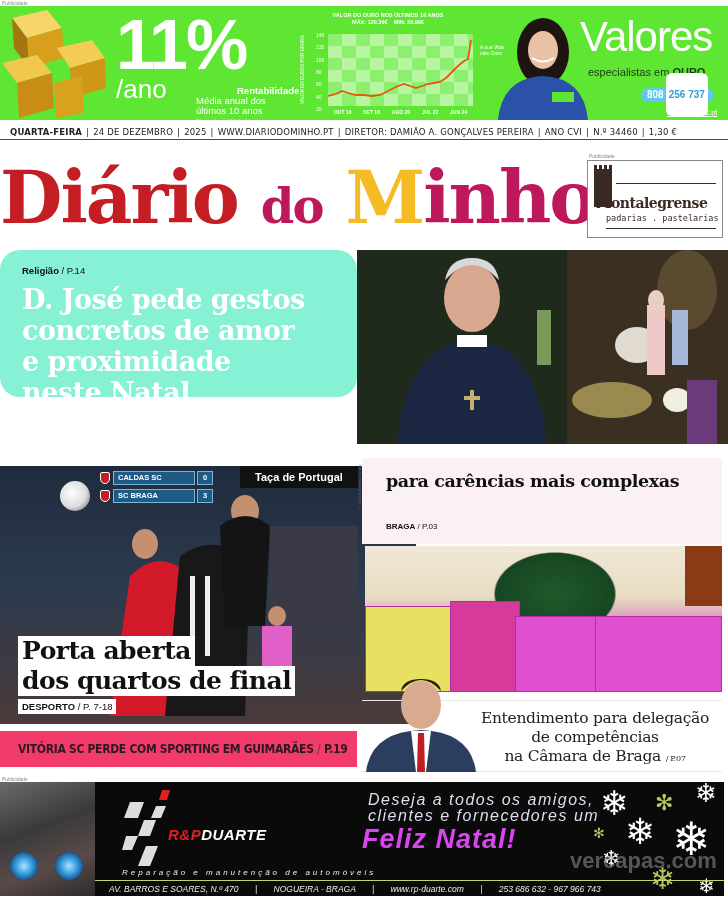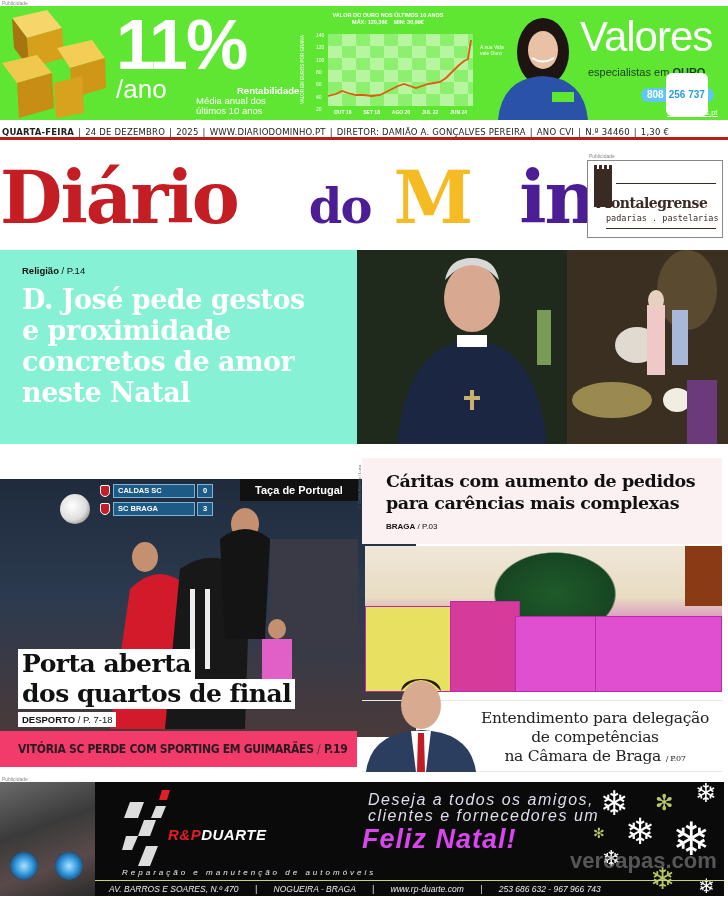--- a/index.html
+++ b/index.html
@@ -26,48 +26,48 @@
   .vida { left: 480px; top: 38px; font-size: 5px; color: #fff; line-height: 6px; }
   .woman { left: 492px; top: 8px; width: 102px; height: 106px; }
   .valores { left: 580px; top: 10px; font-size: 42px; color: #fff; font-weight: normal; letter-spacing: -1px; line-height: 1; }
   .especialistas { left: 588px; top: 60px; font-size: 11px; color: #1b3a1b; }
   .especialistas b { font-weight: bold; }
   .phone { left: 641px; top: 82px; height: 14px; border-radius: 7px; background: #5fc8f0; color: #fff; font-size: 10px; font-weight: bold; padding: 1px 6px; line-height: 12px; }
   .phone span.inner { background: #fff; color: #2a9fd6; border-radius: 6px; padding: 16px 3px; margin-left: 2px; }
   .www { left: 667px; top: 102px; font-size: 7.5px; color: #fff; text-decoration: underline; }
 
   
-  #dateline { left: 0; top: 124px; width: 728px; height: 16px; font-size: 8.5px; color: #222; letter-spacing: 0.2px; line-height: 16px; border-bottom: 3px solid #b91c1c; padding-left: 2px; white-space: nowrap; font-family: "DejaVu Sans", sans-serif; }
+  #dateline { left: 0; top: 124px; width: 728px; height: 16px; font-size: 8.5px; color: #222; letter-spacing: 0.2px; line-height: 16px; border-bottom: 1px solid #b91c1c; padding-left: 10px; white-space: nowrap; font-family: "DejaVu Sans", sans-serif; }
   #dateline b { font-weight: bold; }
   .sep { padding: 0 4px; }
 
   
   #masthead { left: 0; top: 150px; width: 585px; height: 95px; font-family: "DejaVu Serif", serif; font-weight: bold; font-size: 72px; line-height: 95px; white-space: nowrap; letter-spacing: -2px; }
   .m-red { color: #c41e24; }
-  .m-black { color: #4c1d95; margin-left: 48px; }
+  .m-black { color: #be185d; }
   .m-gold { color: #f4bb24; }
   .m-do { font-size: 48px; }
 
   #side-ad { left: 587px; top: 160px; width: 136px; height: 78px; border: 1px solid #888; background: #fff; }
   .montal { left: 8px; top: 34px; font-family: "DejaVu Serif", serif; font-size: 14px; font-weight: bold; color: #3a2a24; letter-spacing: -0.5px; }
   .padarias { left: 18px; top: 52px; font-family: "DejaVu Sans Mono", monospace; font-size: 8.5px; color: #3a2a24; }
   .tower { left: 6px; top: 8px; width: 18px; height: 38px; background: #3a2a24; }
   .tower:before { content: ""; position: absolute; left: 0; top: -4px; width: 18px; height: 4px; background: repeating-linear-gradient(90deg, #3a2a24 0 3px, transparent 3px 5px); }
   .line1 { left: 28px; top: 22px; width: 100px; height: 1px; background: #3a2a24; }
   .line2 { left: 18px; top: 67px; width: 110px; height: 1px; background: #3a2a24; }
 
   
-  #lead { left: 0; top: 250px; width: 357px; height: 194px; background: #86f1d4; }
+  #lead { left: 0; top: 250px; width: 357px; height: 147px; background: #86f1d4; border-radius: 20px; }
   .kicker { font-size: 9.5px; color: #111; }
   .kicker b { font-weight: bold; }
   .lead-head { left: 22px; top: 34px; width: 330px; font-family: "DejaVu Serif", serif; font-weight: bold; font-size: 27px; color: #fff; line-height: 31px; letter-spacing: -0.5px; }
   #lead-photo { left: 357px; top: 250px; width: 371px; height: 194px; background: linear-gradient(90deg, #1d2a1e 0%, #2b3a25 30%, #3a3320 60%, #6d4a2a 100%); overflow: hidden; }
 
   
-  #sport { left: 0; top: 479px; width: 416px; height: 258px; background: linear-gradient(180deg, #1f2b3d 0%, #2c3a4f 45%, #4a3a3a 100%); overflow: hidden; }
+  #sport { left: 0; top: 466px; width: 416px; height: 258px; background: linear-gradient(180deg, #1f2b3d 0%, #2c3a4f 45%, #4a3a3a 100%); overflow: hidden; }
   .score { left: 113px; height: 14px; background: #1e5a86; border: 1px solid #7fb4d8; color: #fff; font-size: 7.5px; font-weight: bold; line-height: 12px; padding-left: 4px; }
   .score-num { left: 197px; width: 16px; height: 14px; background: #1e5a86; border: 1px solid #7fb4d8; color: #fff; font-size: 7.5px; font-weight: bold; text-align: center; line-height: 12px; }
   .crest { left: 100px; width: 10px; height: 12px; background: #c41e24; border-radius: 2px 2px 5px 5px; border: 1px solid #fff; }
   .taca { left: 240px; top: 0; width: 118px; height: 22px; background: #111; color: #fff; font-size: 11px; font-weight: bold; text-align: center; line-height: 22px; }
   .headline-box { background: #fff; font-family: "DejaVu Serif", serif; font-weight: bold; font-size: 25px; color: #111; line-height: 30px; padding: 0 4px; letter-spacing: -0.5px; white-space: nowrap; }
   .sport-kicker { background: #fff; font-size: 9.5px; padding: 2px 4px; }
   .ball { left: 60px; top: 15px; width: 30px; height: 30px; border-radius: 50%; background: radial-gradient(circle at 40% 40%, #fff 0%, #ddd 55%, #555 100%); }
 
   #vitoria { left: 0; top: 731px; width: 357px; height: 36px; background: #f23b6a; font-family: "DejaVu Sans Condensed", "DejaVu Sans", sans-serif; font-size: 12px; font-weight: bold; color: #2a1a20; line-height: 36px; padding-left: 18px; white-space: nowrap; letter-spacing: -0.3px; }
   #vitoria .slash { font-weight: normal; color: #444; }
@@ -184,22 +184,22 @@
   <div class="abs line1"></div>
   <div class="abs montal">Montalegrense</div>
   <div class="abs padarias">padarias . pastelarias</div>
   <div class="abs line2"></div>
 </div>
 
 <div id="lead" class="abs">
   <div class="abs kicker" style="left:22px;top:15px;"><b>Religião</b> <span>/ P.14</span></div>
   <div class="abs lead-head">
     <div>D. José pede gestos</div>
+    <div>concretos de amor</div>
     <div>e proximidade</div>
-    <div>concretos de amor</div>
     <div>neste Natal</div>
   </div>
 </div>
 <div id="lead-photo" class="abs">
   <svg width="371" height="194" viewBox="0 0 371 194">
     <rect x="0" y="0" width="371" height="194" fill="#1f2a1c"></rect>
     <rect x="210" y="0" width="161" height="194" fill="#3b2f22"></rect>
     <ellipse cx="330" cy="40" rx="30" ry="40" fill="#5a4a30"></ellipse>
     <path d="M40 194 q10 -100 75 -105 q65 5 75 105 z" fill="#1b2742"></path>
     <rect x="100" y="85" width="30" height="12" fill="#fff"></rect>
@@ -246,21 +246,20 @@
 <div class="abs credit-vert">© Carlos Barroso / Lusa</div>
 
 <div id="vitoria" class="abs">
   <span>VITÓRIA SC PERDE COM SPORTING EM GUIMARÃES</span>
   <span class="slash">/</span>
   <span>P.19</span>
 </div>
 
 <div id="caritas" class="abs">
   <div class="abs caritas-head">
-    <div>Cáritas com aumento de pedidos</div>
     <div>para carências mais complexas</div>
   </div>
   <div class="abs kicker" style="left:24px;top:64px;font-size:8px;"><b>BRAGA</b> <span>/ P.03</span></div>
 </div>
 <div id="caritas-photo" class="abs">
   <div class="abs tree"></div>
   <div class="abs" style="left:320px;top:0;width:37px;height:60px;background:#8a3a14;"></div>
   <div class="abs box" style="left:0;top:60px;width:90px;height:86px;background:#e8e060;"></div>
   <div class="abs box" style="left:85px;top:55px;width:70px;height:91px;background:#d63a9a;"></div>
   <div class="abs box" style="left:150px;top:70px;width:90px;height:76px;"></div>

